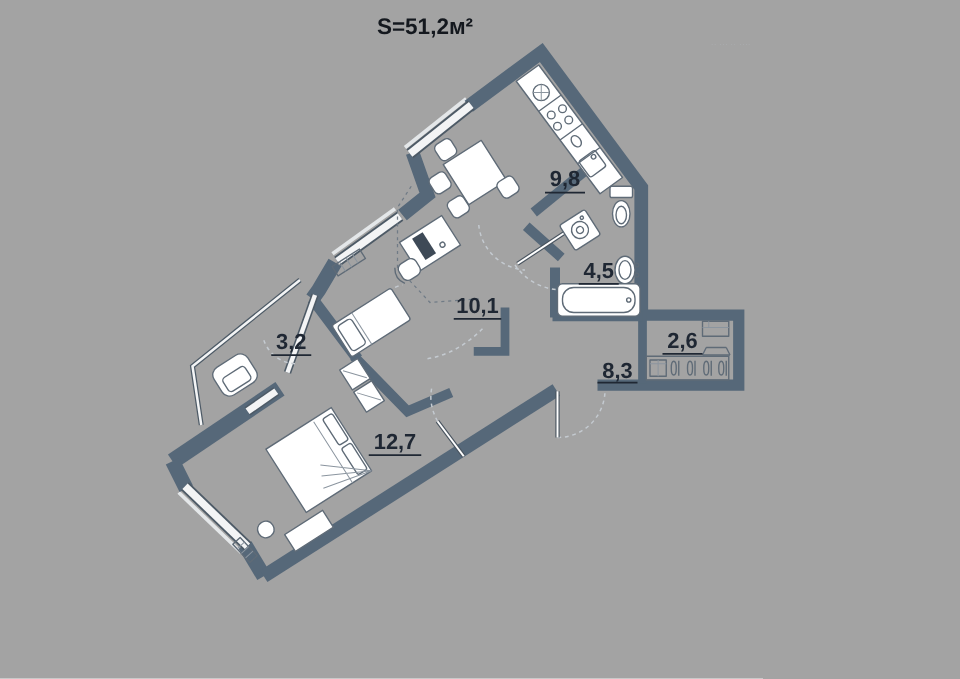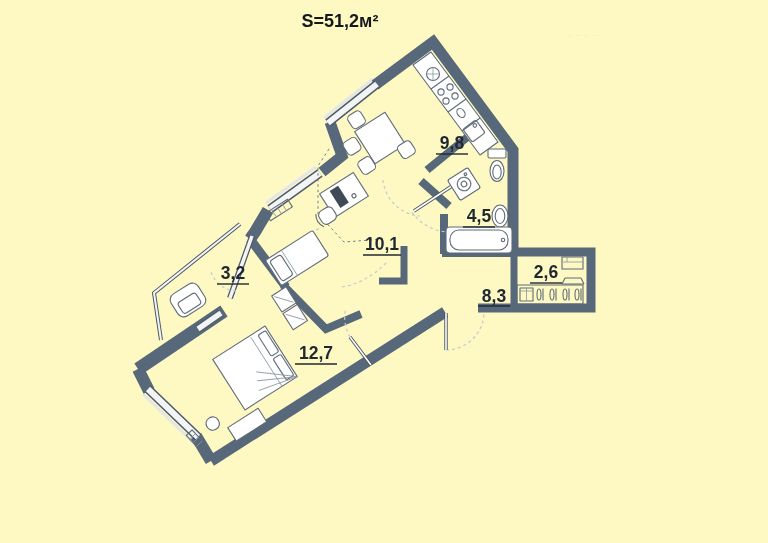--- a/index.html
+++ b/index.html
@@ -1,16 +1,16 @@
 <!DOCTYPE html>
 <html style="--wall: #566879; --label: #1f2733; --wincore: #f3f4f5;"><head>
 <meta charset="utf-8">
 <style>
   html,body{margin:0;padding:0;background:#ffffff;}
-  #stage{position:relative;width:768px;height:543px;background:#fef9c3;overflow:hidden;
+  #stage{position:relative;width:768px;height:543px;background:#a3a3a3;overflow:hidden;
          font-family:"Liberation Sans",sans-serif;}
   svg{position:absolute;left:0;top:0;}
   .wall{stroke:var(--wall,#566879);fill:none;stroke-linecap:butt;stroke-linejoin:miter;}
   .w13{stroke-width:13}.w12{stroke-width:12}.w11{stroke-width:11}
   .w9{stroke-width:9}.w8{stroke-width:8}.w7{stroke-width:7}
   .winb{stroke:#4d5a66;fill:none;}
   .winc{stroke:var(--wincore,#f3f4f5);fill:none;}
   .trim{stroke:#e4e7e9;stroke-width:3;fill:none;}
   .furn{stroke:#5f6b77;fill:#fff;stroke-width:1.1;stroke-linejoin:round;}
   .furnn{stroke:#5f6b77;fill:none;stroke-width:1.1;stroke-linejoin:round;}

